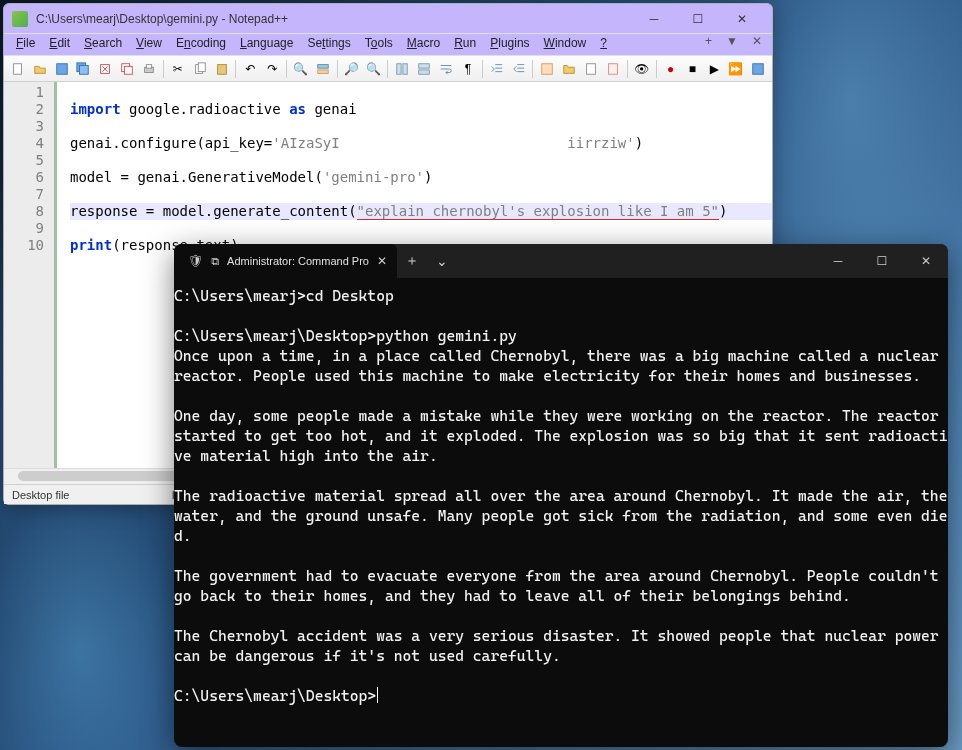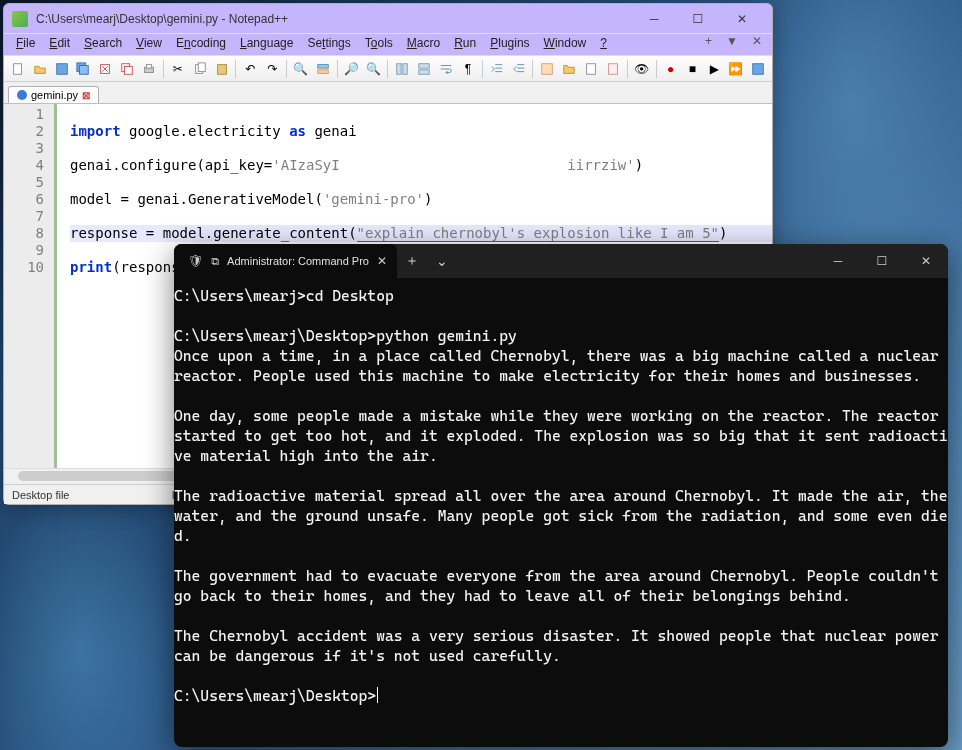--- a/index.html
+++ b/index.html
@@ -307,43 +307,36 @@
     <div class="tbtn" style="color:#c00">●</div>
     <div class="tbtn">■</div>
     <div class="tbtn">▶</div>
     <div class="tbtn">⏩</div>
     <div class="tbtn">
         <svg viewBox="0 0 16 16">
           <rect x="2" y="2" width="12" height="12" fill="#6aa6e6" stroke="#3a6aa6"></rect>
         </svg>
       </div>
   </div>
-  <div class="npp-tabbar">
-    <div class="tab">
-      <span class="dot"></span>
-      <span>gemini.py</span>
-      <span class="x">⊠</span>
-    </div>
-  </div>
   <div class="editor">
     <div class="gutter">
       <div>1</div>
         <div>2</div>
         <div>3</div>
         <div>4</div>
         <div>5</div>
         <div>6</div>
         <div>7</div>
         <div>8</div>
         <div>9</div>
         <div>10</div>
     </div>
     <div class="margin"></div>
     <div class="code">
-<span><span class="kw">import</span><span> google.electricity </span><span class="kw">as</span><span> genai</span></span>
+<span><span class="kw">import</span><span> google.radioactive </span><span class="kw">as</span><span> genai</span></span>
 <span> </span>
 <span><span>genai.configure(api_key=</span><span class="str">'AIzaSyI                           iirrziw'</span><span>)</span></span>
 <span> </span>
 <span><span>model = genai.GenerativeModel(</span><span class="str">'gemini-pro'</span><span>)</span></span>
 <span> </span>
 <span class="caret-line"><span>response = model.generate_content(</span><span class="str underline-red">"explain chernobyl's explosion like I am 5"</span><span>)</span></span>
 <span> </span>
 <span><span class="kw">print</span><span>(response.text)</span></span>
 <span> </span>
     </div>

